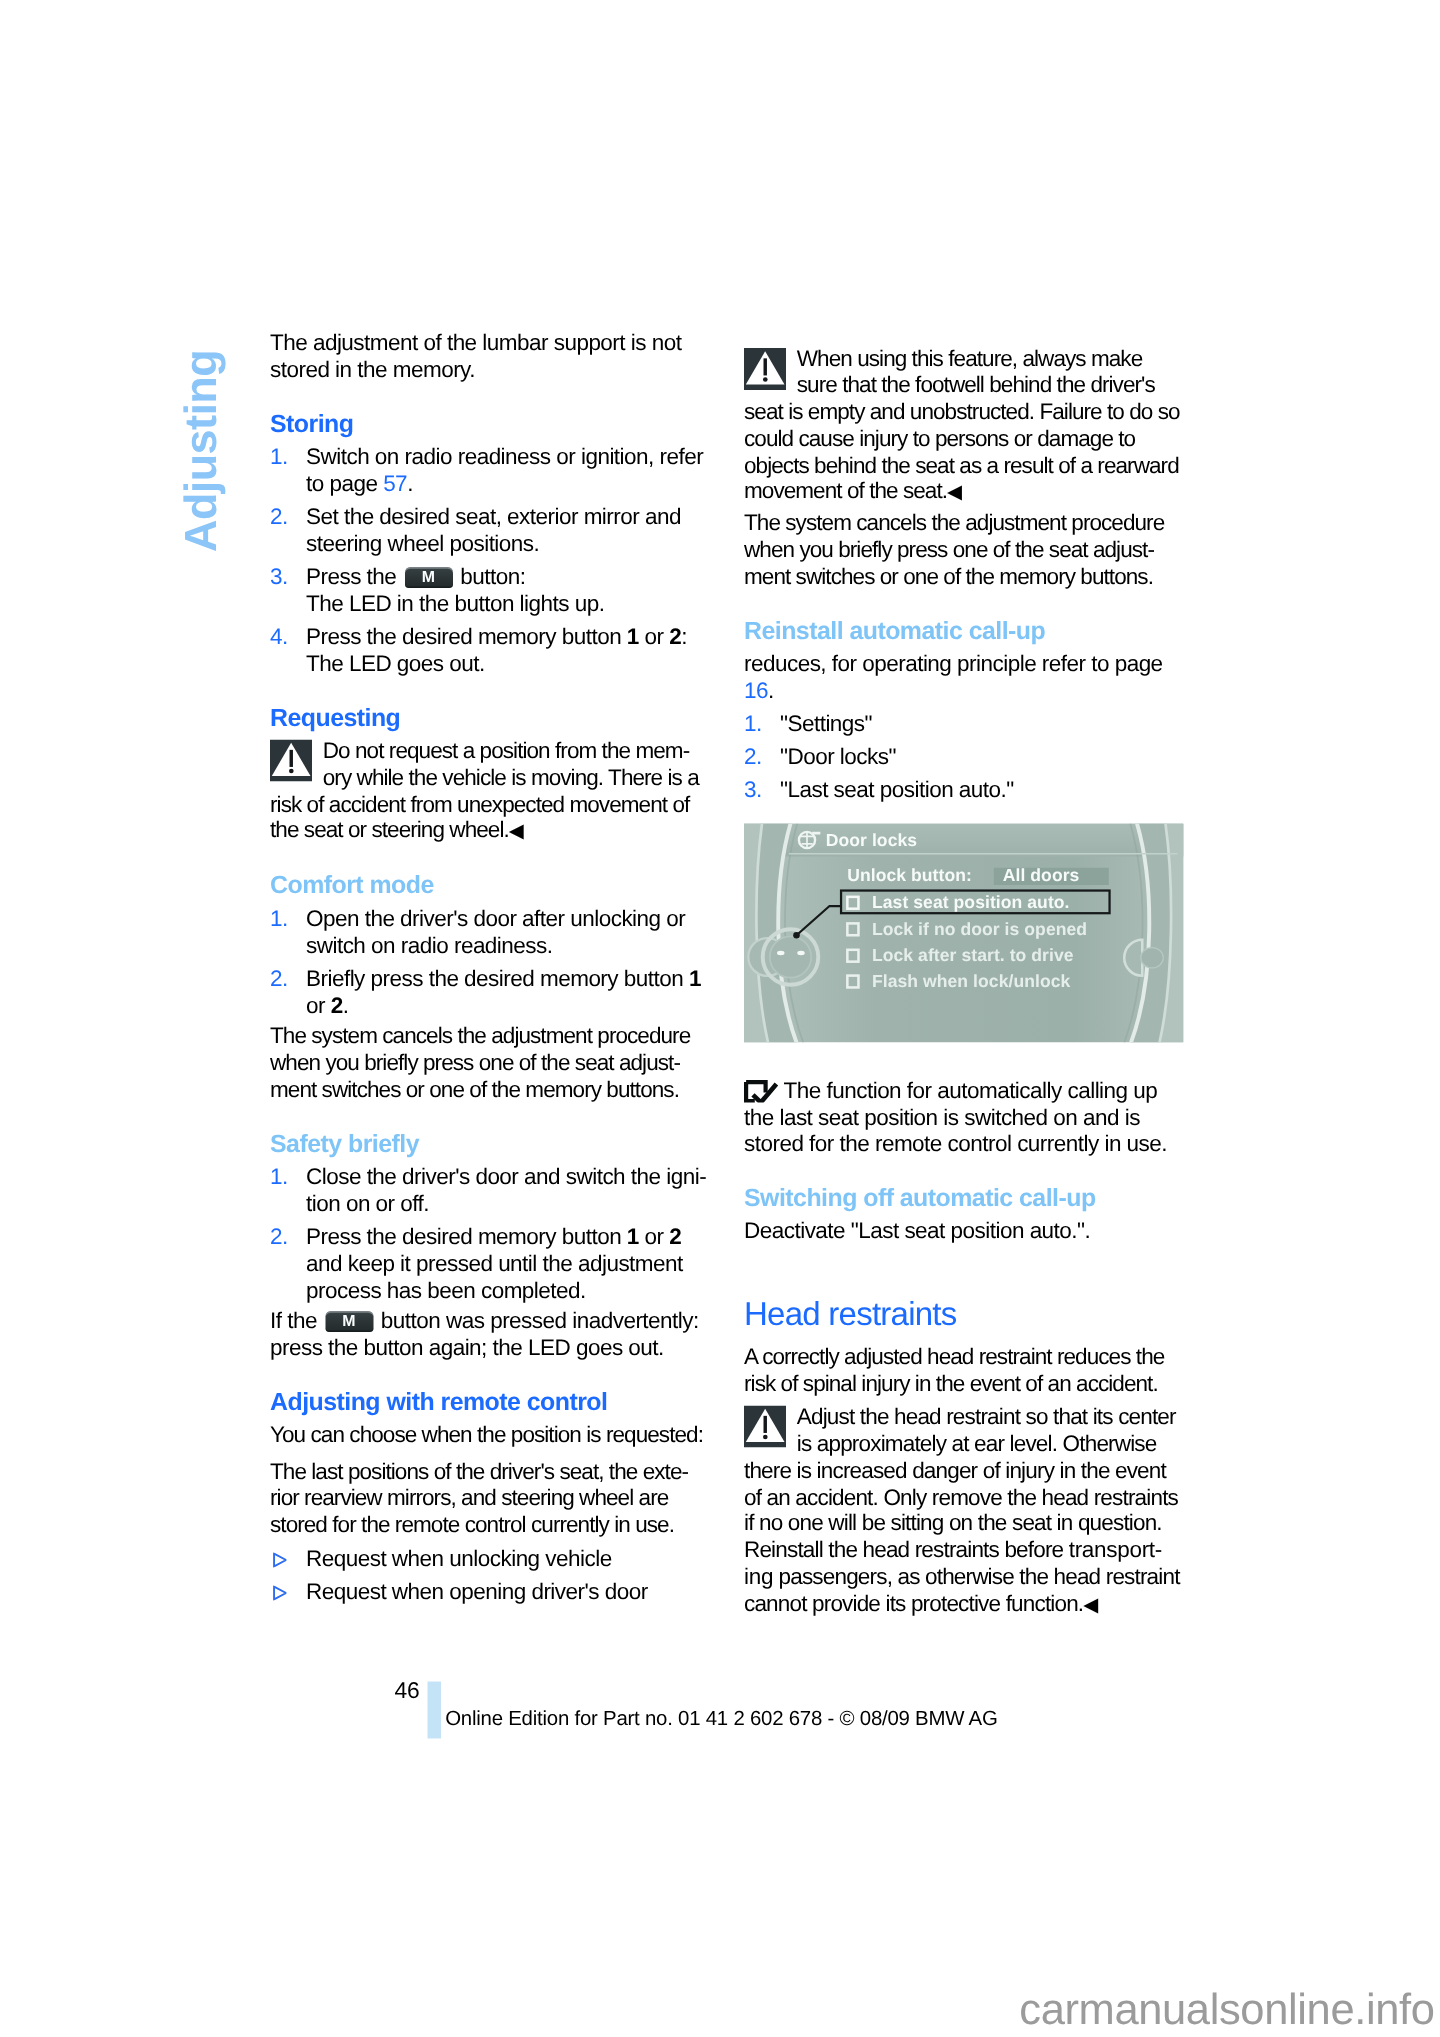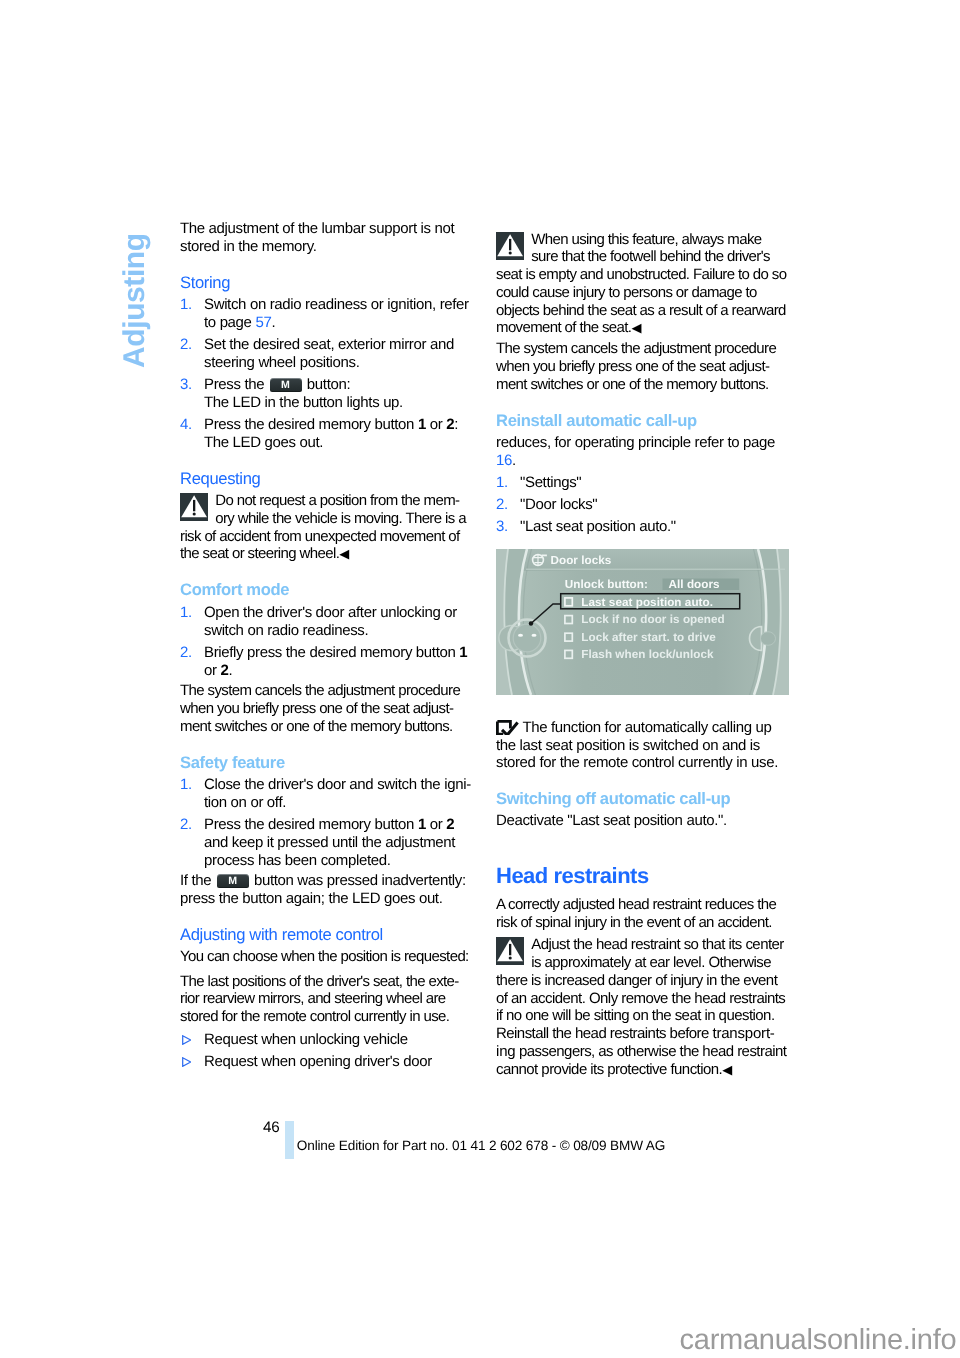--- a/index.html
+++ b/index.html
@@ -27,23 +27,23 @@
   .col-right{left:496px;top:230.5px;}
 
   
   .col > *{margin:0;padding:0;}
   .para{padding-top:7.2px;}
   .h2 + .para, .h3 + .para{padding-top:3.8px;}
   .h1 + .para{padding-top:8px;}
   .warnblock + .para{padding-top:3.2px;}
   ol.steps + .para, ul.arrows + .para{padding-top:2.6px;}
   .col > *:first-child{padding-top:0;}
-  .h2{color:#1c6bff;font-size:16.6px;letter-spacing:-0.35px;font-weight:normal;line-height:18px;padding-top:18.3px;}
+  .h2{color:#1c6bff;font-size:16.6px;letter-spacing:-0.35px;font-weight:bold;line-height:18px;padding-top:18.3px;}
   .h3{color:#7ec4f7;font-size:16.6px;letter-spacing:-0.35px;font-weight:bold;line-height:18px;padding-top:18.3px;}
-  .h1{color:#1c6bff;font-size:22px;letter-spacing:-0.5px;font-weight:bold;line-height:24px;padding-top:34.4px;}
+  .h1{color:#1c6bff;font-size:22px;letter-spacing:-0.5px;font-weight:normal;line-height:24px;padding-top:34.4px;}
   .link{color:#1c6bff;}
 
   ol.steps{padding:4.4px 0 0 0;list-style:none;}
   ol.steps > li{position:relative;padding-left:24px;margin-bottom:4.4px;}
   ol.steps > li:last-child{margin-bottom:0;}
   ol.steps > li .num{position:absolute;left:0;top:0;color:#1c6bff;}
 
   ul.arrows{padding:5.0px 0 0 0;list-style:none;}
   ul.arrows > li{position:relative;padding-left:24px;margin-bottom:3.7px;}
   ul.arrows > li:last-child{margin-bottom:0;}
@@ -132,21 +132,21 @@
     <ol class="steps">
       <li>
         <span class="num">1.</span><span>Open the driver's door after unlocking or switch on radio readiness.</span>
       </li>
       <li>
         <span class="num">2.</span><span>Briefly press the desired memory button </span><b>1</b><span> or </span><b>2</b><span>.</span>
       </li>
     </ol>
     <p class="para tight">The system cancels the adjustment procedure when you briefly press one of the seat adjust­ment switches or one of the memory buttons.</p>
 
-    <div class="h3">Safety feature</div>
+    <div class="h3">Safety briefly</div>
     <ol class="steps">
       <li>
         <span class="num">1.</span><span>Close the driver's door and switch the igni­tion on or off.</span>
       </li>
       <li>
         <span class="num">2.</span><span>Press the desired memory button </span><b>1</b><span> or </span><b>2</b><span> and keep it pressed until the adjustment process has been completed.</span>
       </li>
     </ol>
     <p class="para"><span>If the </span><span class="mbtn"><i>M</i></span><span> button was pressed inadvertently: press the button again; the LED goes out.</span></p>
 

